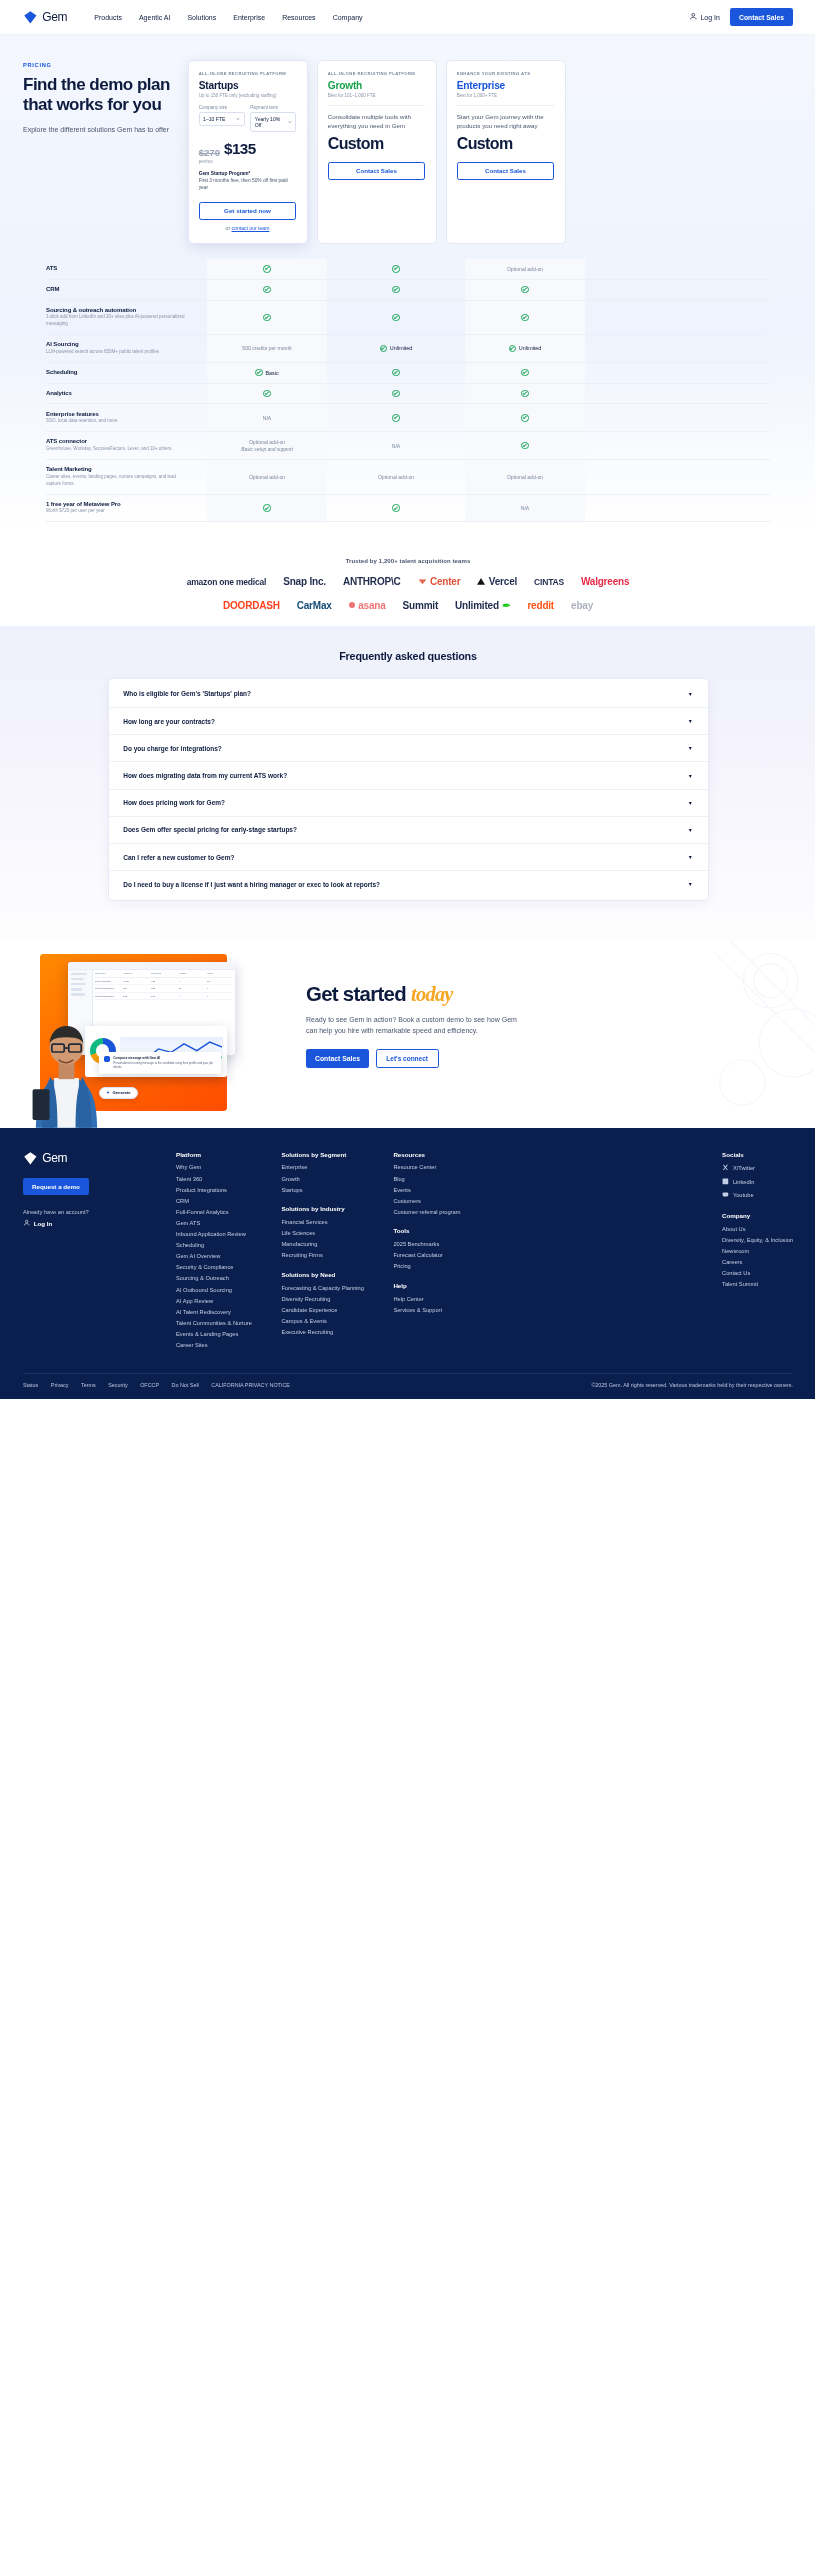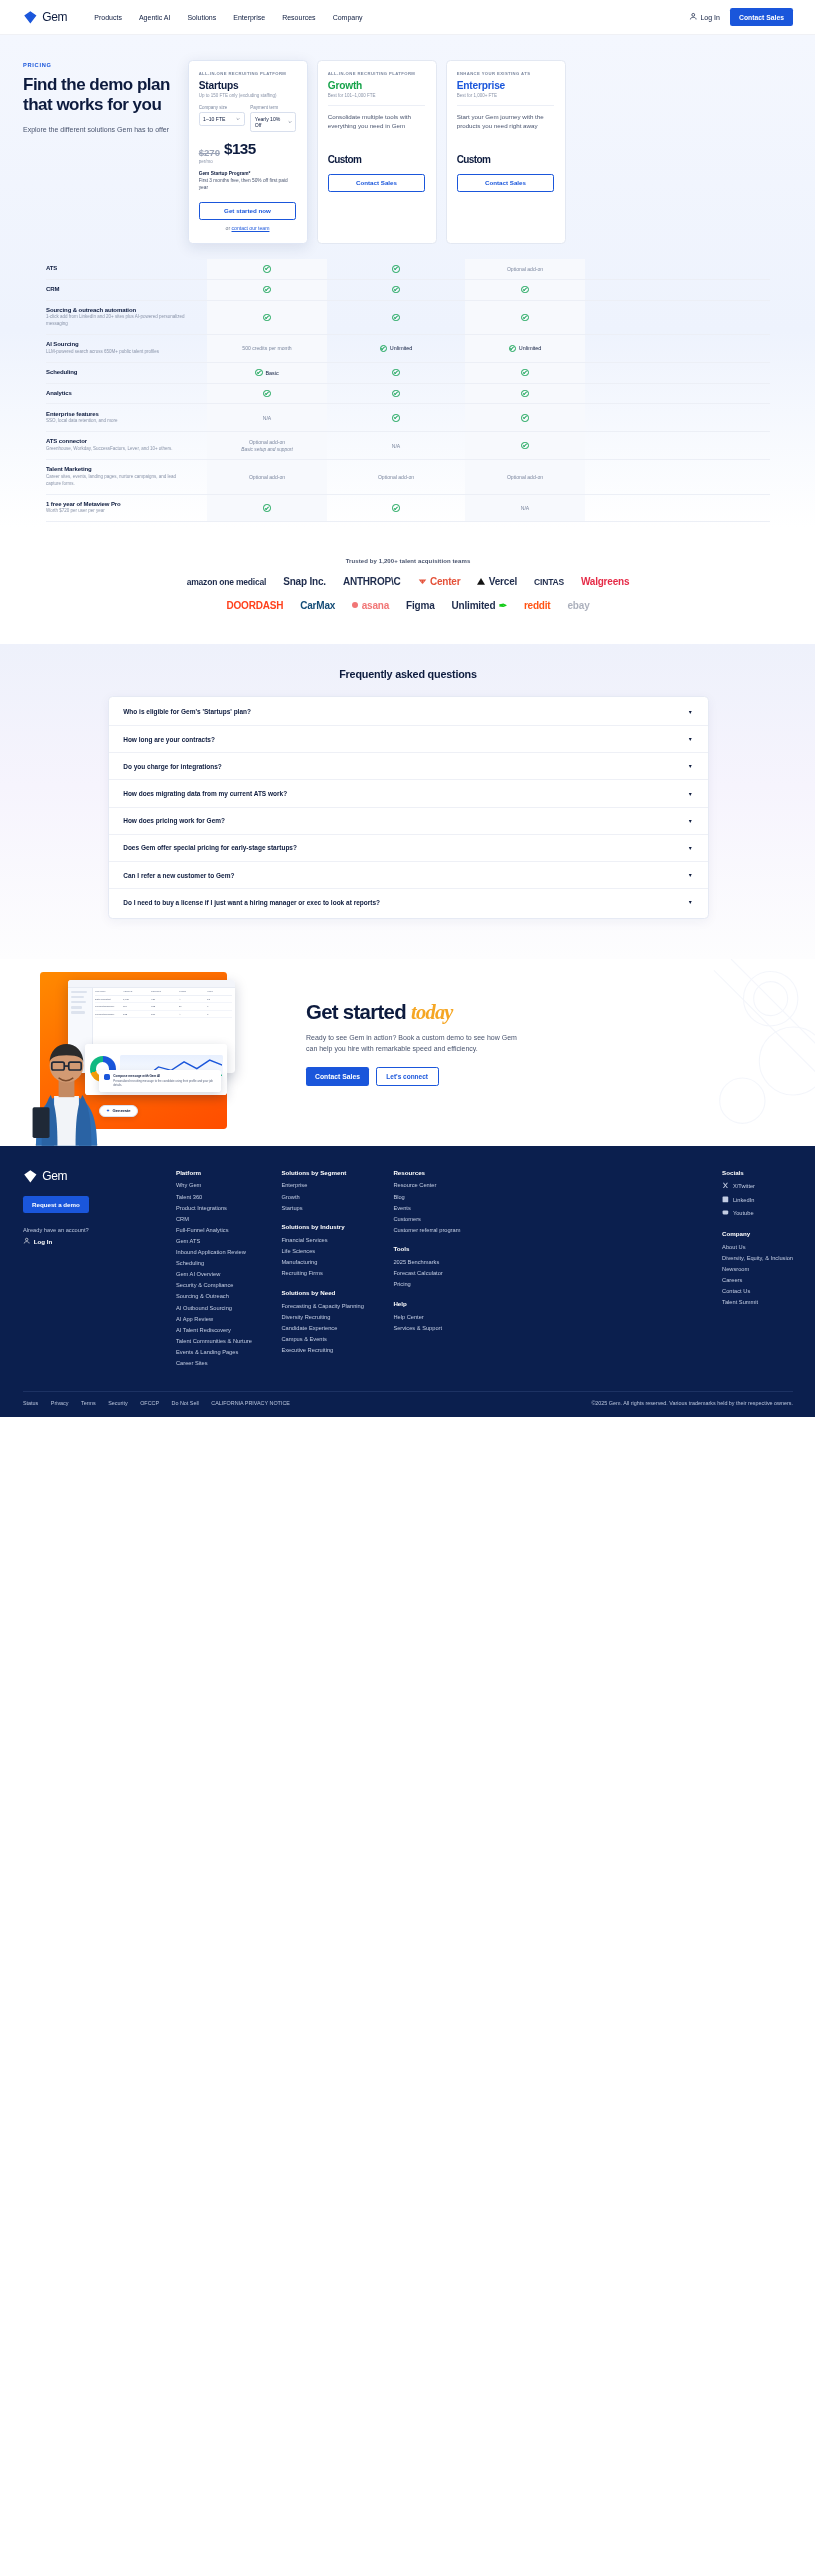--- a/index.html
+++ b/index.html
@@ -44,21 +44,21 @@
   .sel svg{width:4px;height:4px;opacity:.6}
 
   .price-row{display:flex;align-items:flex-end;gap:4px}
   .price-old{font-size:9.6px;font-weight:700;color:#9aa3b6;text-decoration:line-through}
   .price-new{font-size:15.3px;font-weight:700;letter-spacing:-0.6px}
   .price-unit{font-size:4.5px;color:#8a94a9;margin-top:1.7px;margin-bottom:5.7px}
   .promo{font-size:4.8px;line-height:1.5;color:#49546e}
   .promo-title{font-weight:700;color:#0d1b3e}
 
   .plan-desc{font-size:6.2px;line-height:1.5;color:#49546e;margin-top:1.1px}
-  .big-word{font-size:10px;font-weight:700;letter-spacing:-0.6px;margin-top:23px}
+  .big-word{font-size:16px;font-weight:700;letter-spacing:-0.6px;margin-top:4px}
   .btn-outline{display:block;width:100%;text-align:center;border:0.6px solid #1a56db;color:#1a56db;background:#fff;font-size:6.2px;font-weight:600;padding:4.5px 0;border-radius:2.3px;cursor:pointer;margin-top:10.2px}
   .btn-fill{display:block;width:100%;text-align:center;border:0.6px solid #1a56db;color:#1a56db;background:#fff;font-size:6.2px;font-weight:600;padding:4.5px 0;border-radius:2.3px;cursor:pointer;margin-top:9px}
   .contact-team{text-align:center;font-size:5.1px;color:#6b7589;margin-top:5.1px}
   .contact-team a{color:#1a56db;text-decoration:underline}
 
   
   .table{margin:14.7px 23px 0;display:flex;font-size:0}
   .trow{display:flex;align-items:stretch;border-bottom:0.6px solid #eceff6}
   .tcell-label{width:152px;padding:6.2px 8px 6.2px 0;font-size:0}
   .f-name{font-size:6px;font-weight:600;color:#0d1b3e;letter-spacing:-0.1px}
@@ -80,21 +80,21 @@
   .logo-gitlab{color:#e24329}
   .logo-walg{color:#e31837}
   .logo-dd{color:#ff3008;font-weight:700}
   .logo-reddit{color:#ff4500}
   .logo-figma{color:#0d1b3e}
   .logo-asana{color:#f06a6a}
   .logo-cm-blue{color:#003d6b}
   .dot{width:6.2px;height:6.2px;border-radius:50%;background:#f06a6a;display:inline-block}
 
   
-  .faq-wrap{margin-top:33px;background:linear-gradient(180deg,#eef1fb 0%,#f6f4fd 45%,#fdfdfe 100%);padding:24px 23px 40px}
+  .faq-wrap{margin-top:15px;background:linear-gradient(180deg,#eef1fb 0%,#f6f4fd 45%,#fdfdfe 100%);padding:24px 23px 40px}
   .faq-title{text-align:center;font-size:10.8px;font-weight:700;letter-spacing:-0.2px;margin-bottom:16px}
   .faq-list{max-width:601px;margin:0 auto;background:#fff;border:0.6px solid #e6eaf4;border-radius:4.5px;box-shadow:0 2.3px 10.2px rgba(25,45,95,.05);padding:2.3px 0}
   .faq-item{display:flex;align-items:center;justify-content:space-between;padding:9.6px 14.7px;border-bottom:0.6px solid #eef0f6;cursor:pointer}
   .faq-item:last-child{border-bottom:none}
   .faq-q{font-size:6.5px;font-weight:600;color:#0d1b3e}
   .faq-caret{font-size:5.1px;color:#0d1b3e}
 
   
   .cta{display:flex;align-items:stretch;background:#fff;position:relative;overflow:hidden}
   .cta-left{width:283px;position:relative;height:187px}
@@ -430,21 +430,21 @@
   </div>
   <div class="logo-row">
     <div class="logo-item logo-dd">DOORDASH</div>
     <div class="logo-item">
         <span class="logo-cm-blue">CarMax</span>
       </div>
     <div class="logo-item logo-asana">
         <span class="dot"></span>
         <span>asana</span>
       </div>
-    <div class="logo-item logo-figma">Figma</div>
+    <div class="logo-item logo-figma">Summit</div>
     <div class="logo-item">
         <span>Unlimited</span>
         <span style="color:#00c805">✒</span>
       </div>
     <div class="logo-item logo-reddit">reddit</div>
     <div class="logo-item" style="opacity:.35">ebay</div>
   </div>
 </div>
 
 <div class="faq-wrap">

